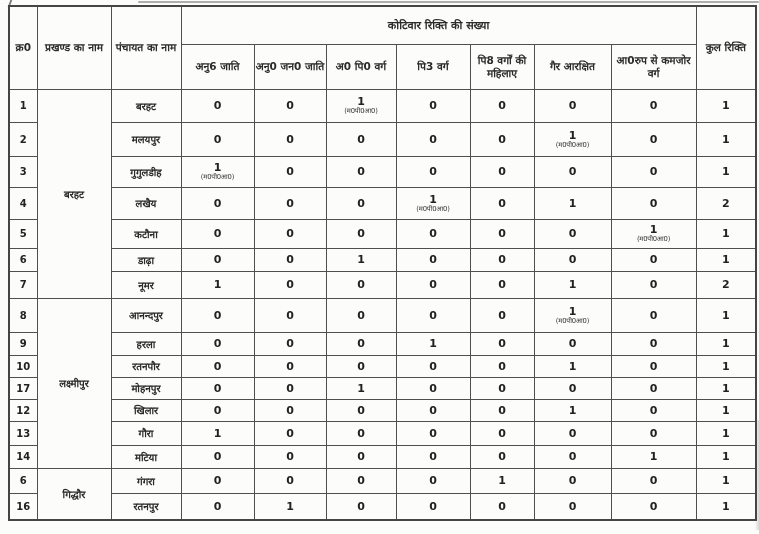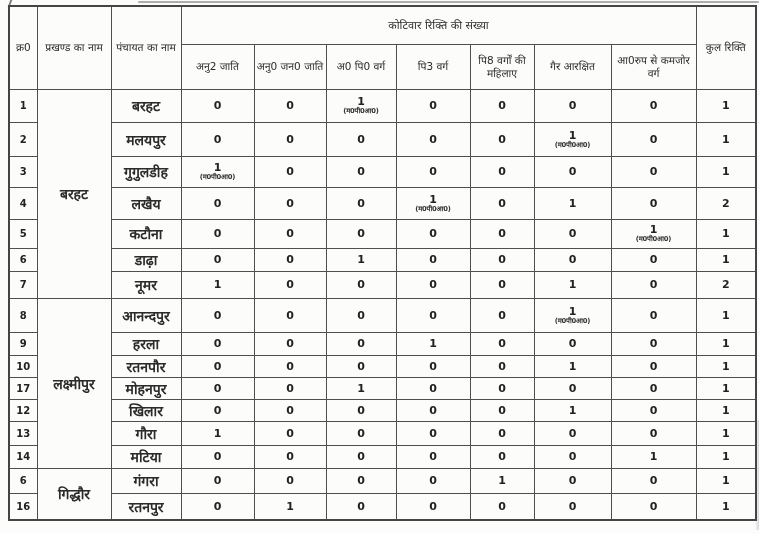--- a/index.html
+++ b/index.html
@@ -31,28 +31,28 @@
     position:absolute;left:8px;top:5px;
     width:747px;border-collapse:collapse;table-layout:fixed;
     border:2px solid #454545;
   }
   th,td{
     border:1px solid #4f4f4f;
     text-align:center;vertical-align:middle;
     padding:0 1px;overflow:hidden;
   }
   thead th{
-    font-size:10.5px;font-weight:400;line-height:13px;color:#2b2b2b;
+    font-size:10.5px;font-weight:700;line-height:13px;color:#2b2b2b;
   }
   th.group{font-size:11px;}
   td{font-size:11px;font-weight:700;color:#222;}
   td.sn{font-size:10px;}
-  td.blk,td.pn{font-size:14px;font-weight:700;color:#2b2b2b;}
+  td.blk,td.pn{font-size:10px;font-weight:700;color:#2b2b2b;}
   td .v{line-height:11px;}
-  td .n{font-size:6.8px;font-weight:700;line-height:8px;color:#333;letter-spacing:-.2px;}
+  td .n{font-size:6.8px;font-weight:400;line-height:8px;color:#333;letter-spacing:-.2px;}
   td .n:empty{display:none;}
   tr.h1{height:38px;}
   tr.h2{height:45px;}
 </style>
 </head>
 <body>
 
 <div class="page">
   <div class="artifact"></div>
   <div class="top-streak"></div>
@@ -74,21 +74,21 @@
     </colgroup>
     <thead>
       <tr class="h1">
         <th rowspan="2">क्र0</th>
         <th rowspan="2">प्रखण्ड का नाम</th>
         <th rowspan="2">पंचायत का नाम</th>
         <th colspan="7" class="group">कोटिवार रिक्ति की संख्या</th>
         <th rowspan="2">कुल रिक्ति</th>
       </tr>
       <tr class="h2">
-        <th>अनु2 जाति</th>
+        <th>अनु6 जाति</th>
         <th>अनु0 जन0 जाति</th>
         <th>अ0 पि0 वर्ग</th>
         <th>पि3 वर्ग</th>
         <th>पि8 वर्गों की महिलाए</th>
         <th>गैर आरक्षित</th>
         <th>आ0रुप से कमजोर वर्ग</th>
       </tr>
     </thead>
     <tbody>
       <tr style="height:33px">

